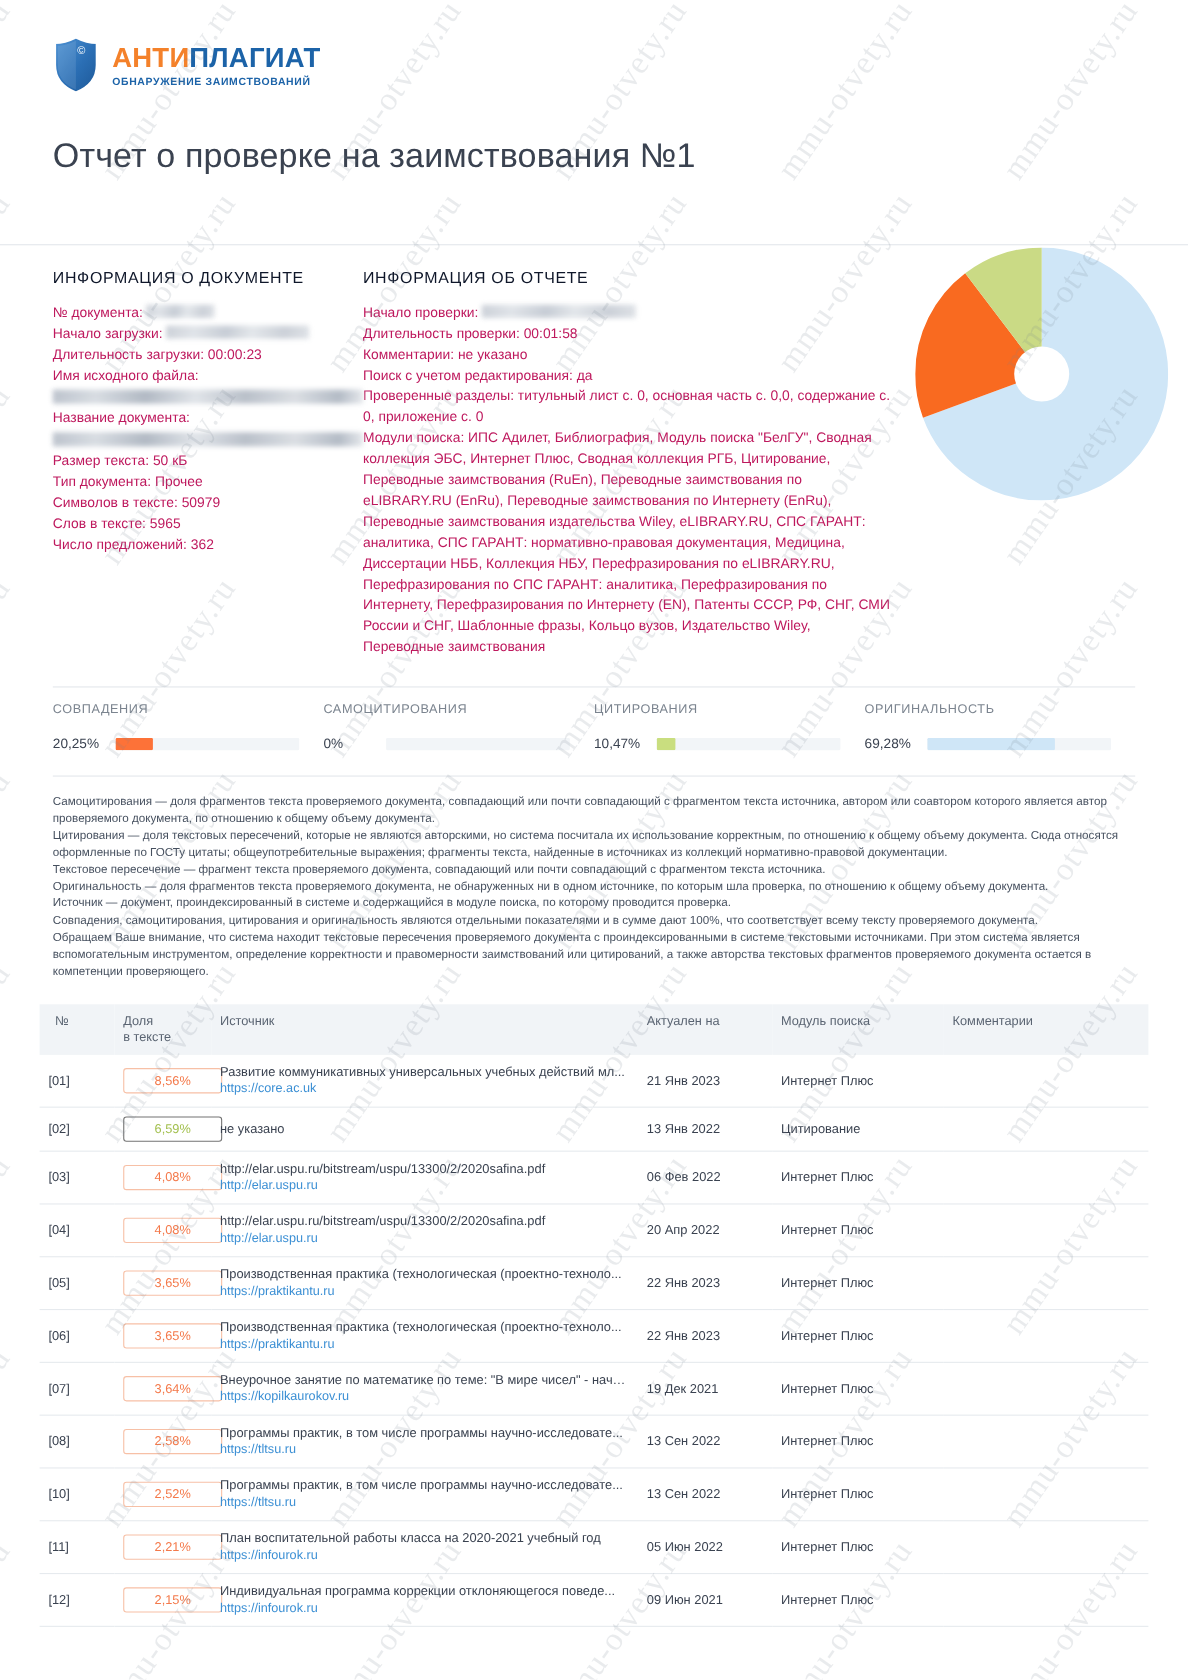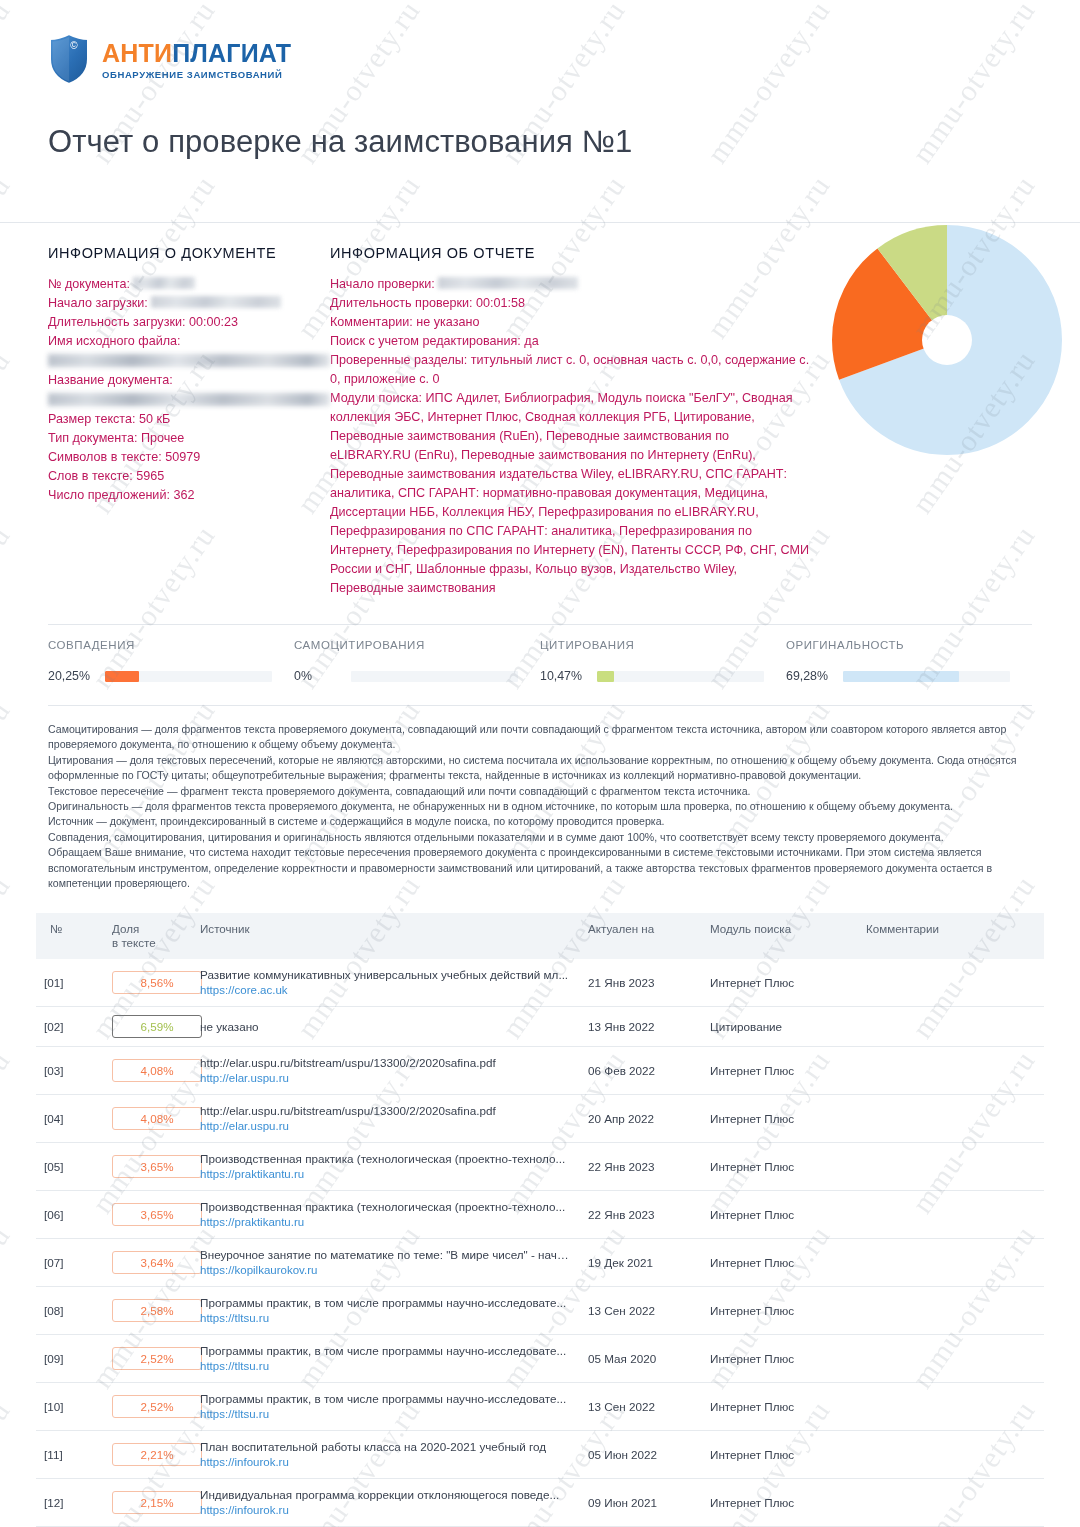--- a/index.html
+++ b/index.html
@@ -487,31 +487,20 @@
             <td></td>
           </tr>
           <tr>
             <td class="c-num">[08]</td>
             <td><span class="share-box orange">2,58%</span></td>
             <td>
               <div class="src-title">Программы практик, в том числе программы научно-исследовате...</div>
               <a class="src-link" href="#">https://tltsu.ru</a>
             </td>
             <td class="c-date">13 Сен 2022</td>
-            <td class="c-mod">Интернет Плюс</td>
-            <td></td>
-          </tr>
-          <tr>
-            <td class="c-num">[09]</td>
-            <td><span class="share-box orange">2,52%</span></td>
-            <td>
-              <div class="src-title">Программы практик, в том числе программы научно-исследовате...</div>
-              <a class="src-link" href="#">https://tltsu.ru</a>
-            </td>
-            <td class="c-date">05 Мая 2020</td>
             <td class="c-mod">Интернет Плюс</td>
             <td></td>
           </tr>
           <tr>
             <td class="c-num">[10]</td>
             <td><span class="share-box orange">2,52%</span></td>
             <td>
               <div class="src-title">Программы практик, в том числе программы научно-исследовате...</div>
               <a class="src-link" href="#">https://tltsu.ru</a>
             </td>

